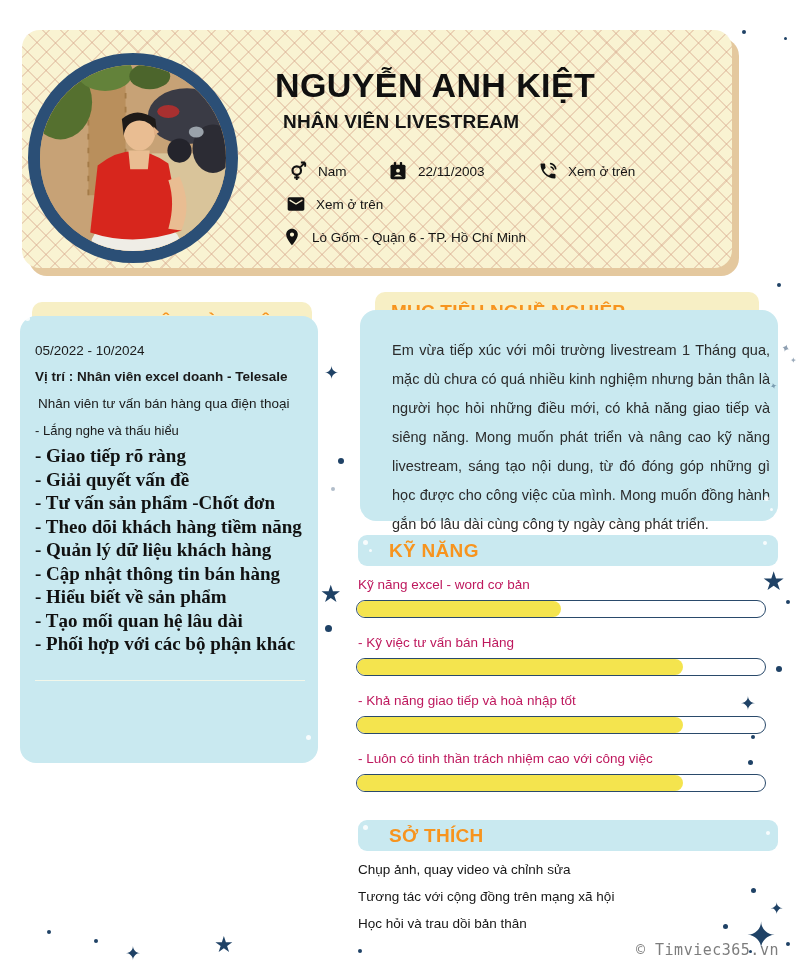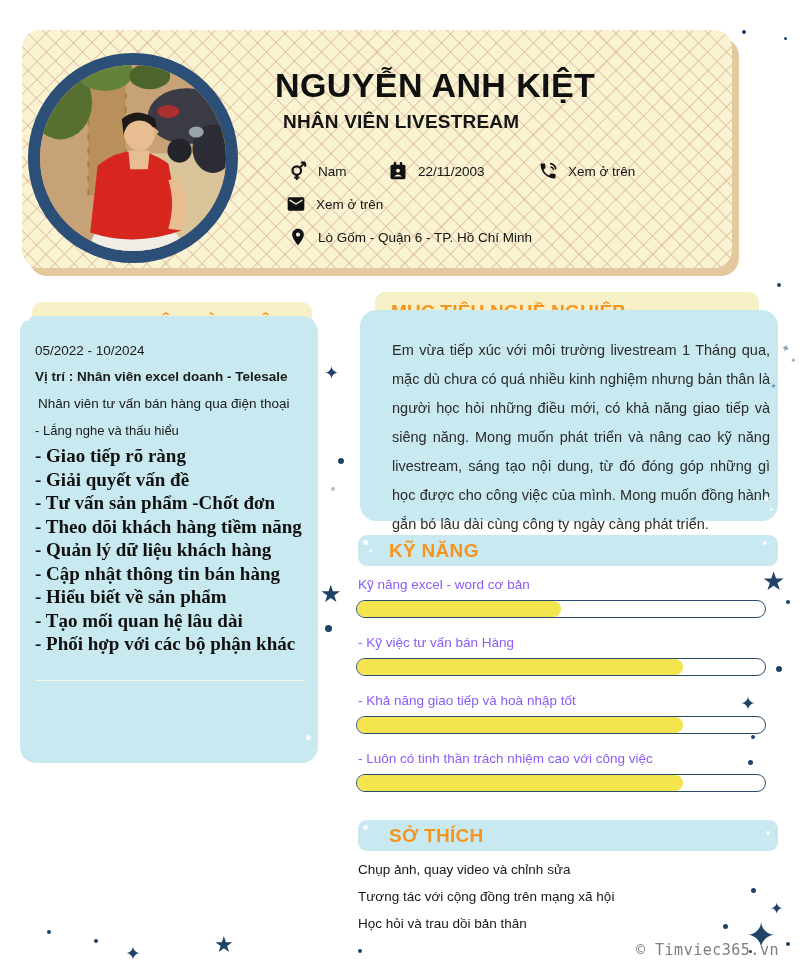--- a/index.html
+++ b/index.html
@@ -70,21 +70,21 @@
 
   
   .obj-card{
     position:absolute;left:360px;top:310px;width:418px;height:211px;
     background:#C9E9F0;border-radius:16px;box-sizing:border-box;
   }
   .obj-text{
     position:absolute;left:20px;top:14px;width:378px;
     font-size:14.5px;line-height:29px;color:#2b2b2b;text-align:justify;margin:12px;
   }
-  .skill-label{position:absolute;left:358px;font-size:13.5px;color:#8b5cf6;white-space:nowrap;}
+  .skill-label{position:absolute;left:358px;font-size:13.5px;color:#be185d;white-space:nowrap;}
   .skill-bar{
     position:absolute;left:356px;width:410px;height:18px;background:#ffffff;
     border:1.5px solid #2A4A6B;border-radius:10px;box-sizing:border-box;overflow:hidden;
   }
   .skill-fill{height:100%;background:#F4E44E;border-radius:8px;}
   .hobby{position:absolute;left:358px;font-size:13.5px;color:#161616;white-space:nowrap;}
   .watermark{
     position:absolute;left:636px;top:941px;
     font-family:"DejaVu Sans Mono","Liberation Mono",monospace;
     font-size:15px;color:#7d7d7d;letter-spacing:.5px;
@@ -163,21 +163,21 @@
 
   <div class="contact-item" style="left:264px;top:164px;">
     <span class="cicon">
       <svg viewBox="0 0 24 24">
           <path d="M20 4H4c-1.1 0-2 .9-2 2v12c0 1.1.9 2 2 2h16c1.1 0 2-.9 2-2V6c0-1.1-.9-2-2-2zm-.4 4.25l-7.07 4.42c-.32.2-.74.2-1.06 0L4.4 8.25c-.25-.16-.4-.43-.4-.72 0-.67.73-1.07 1.3-.72L12 11l6.7-4.19c.57-.35 1.3.05 1.3.72 0 .29-.15.56-.4.72z" fill="#111"></path>
         </svg>
     </span>
     <span class="clabel">Xem ở trên</span>
   </div>
 
-  <div class="contact-item" style="left:266px;top:197px;">
+  <div class="contact-item" style="left:260px;top:197px;">
     <span class="cicon">
       <svg viewBox="0 0 24 24">
           <path d="M12 2C8.13 2 5 5.13 5 9c0 5.25 7 13 7 13s7-7.75 7-13c0-3.87-3.13-7-7-7zm0 9.5c-1.38 0-2.5-1.12-2.5-2.5s1.12-2.5 2.5-2.5 2.5 1.12 2.5 2.5-1.12 2.5-2.5 2.5z" fill="#111"></path>
         </svg>
     </span>
     <span class="clabel">Lò Gốm - Quận 6 - TP. Hồ Chí Minh</span>
   </div>
 </header>
 
 <div class="badge-cream" style="left:32px;top:302px;width:280px;height:32px;">

